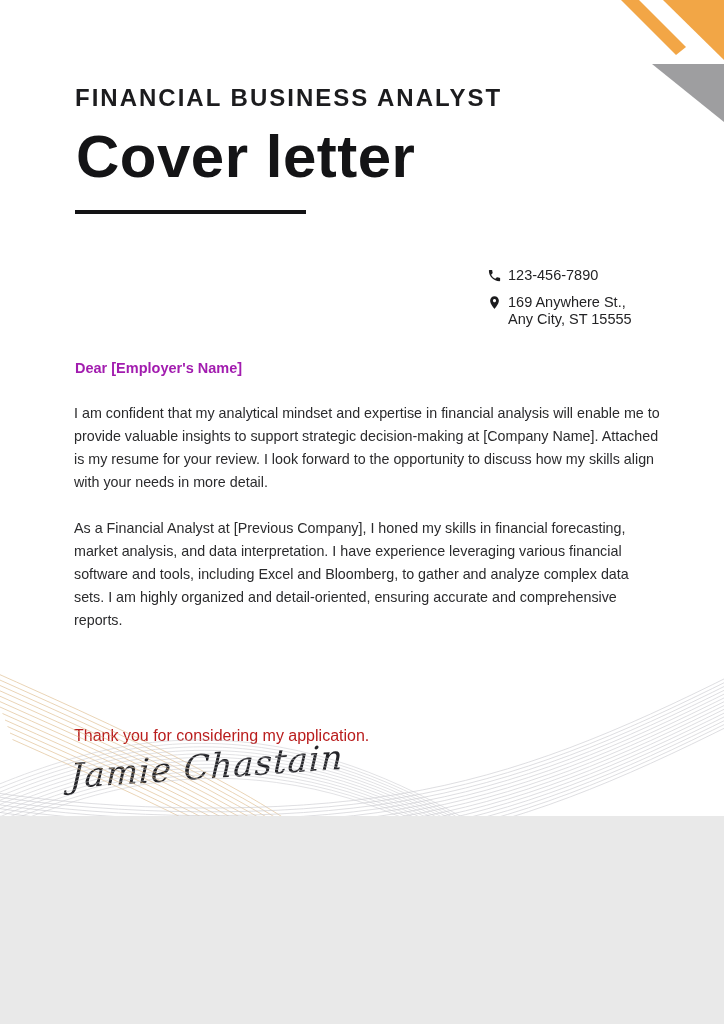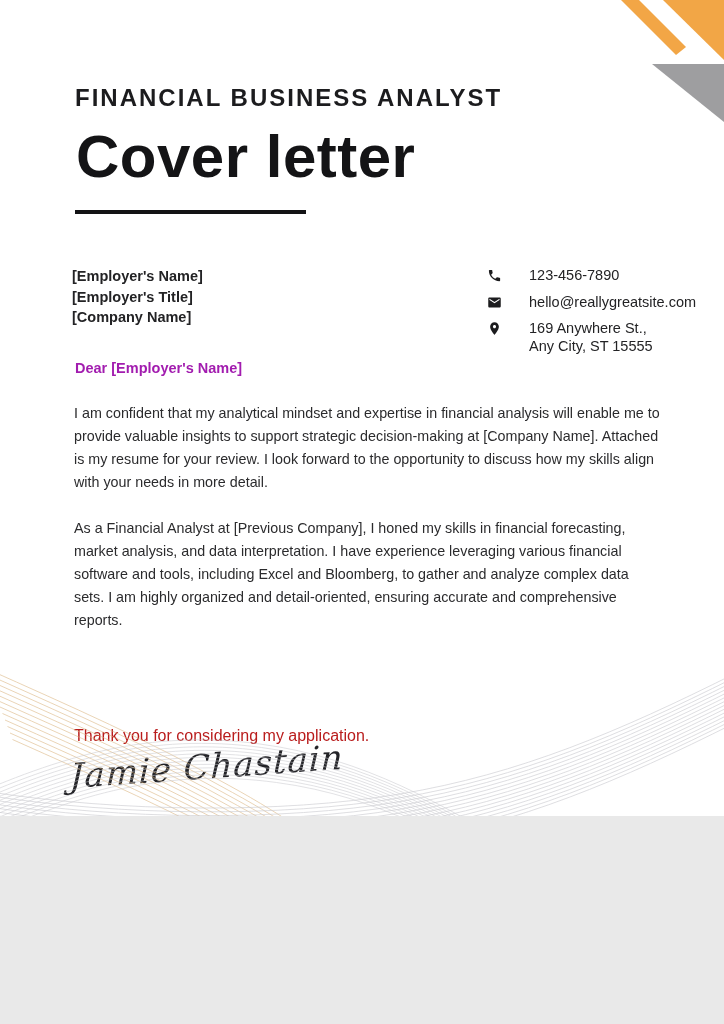--- a/index.html
+++ b/index.html
@@ -29,21 +29,21 @@
     position: absolute; left: 75px; top: 210px;
     width: 231px; height: 4px; background: #131315;
   }
   
   .recipient { position: absolute; left: 72px; top: 266px; }
   .recipient div { font-size: 14.5px; font-weight: 700; color: #232325; line-height: 20.5px; }
   
   .contact { position: absolute; left: 487px; top: 267px; display: flex; flex-direction: column; gap: 9px; }
   .contact-row { display: flex; align-items: flex-start; }
   .contact-row .cicon { width: 15px; height: 15px; flex: 0 0 15px; margin-top: 1px; }
-  .contact-row .ctext { margin-left: 27px; font-size: 14.5px; font-weight: 500; color: #232325; line-height: 17.5px; }
+  .contact-row .ctext { margin-left: 6px; font-size: 14.5px; font-weight: 500; color: #232325; line-height: 17.5px; }
   
   .salutation {
     position: absolute; left: 75px; top: 360px; margin: 0;
     font-size: 14.5px; font-weight: 700; color: #a21caf;
   }
   .letter-body { position: absolute; left: 74px; top: 402px; width: 588px; }
   .letter-body p { margin: 0 0 23px 0; font-size: 14.3px; line-height: 23px; color: #2b2b2d; font-weight: 400; }
   .closing {
     position: absolute; left: 74px; top: 727px; margin: 0;
     font-size: 16px; color: #b91c1c;
@@ -66,38 +66,27 @@
   <svg class="corner-svg" viewBox="0 0 724 150" aria-hidden="true">
     <polygon points="621,0 639,0 686,47 676,55" fill="#F2A646"></polygon>
     <polygon points="663,0 724,0 724,60" fill="#F2A646"></polygon>
     <polygon points="652,64 724,64 724,122" fill="#9E9EA0"></polygon>
   </svg>
 
   <div class="eyebrow">FINANCIAL BUSINESS ANALYST</div>
   <h1 class="page-title">Cover letter</h1>
   <div class="title-rule"></div>
 
-  <section class="recipient">
-    <div>[Employer's Name]</div>
-    <div>[Employer's Title]</div>
-    <div>[Company Name]</div>
-  </section>
 
   <section class="contact">
     <div class="contact-row">
       <svg class="cicon" viewBox="0 0 24 24" aria-hidden="true">
         <path fill="#1c1c1e" d="M6.62 10.79c1.44 2.83 3.76 5.14 6.59 6.59l2.2-2.21c.27-.27.67-.36 1.02-.24 1.12.37 2.33.57 3.57.57.55 0 1 .45 1 1V20c0 .55-.45 1-1 1-9.39 0-17-7.61-17-17 0-.55.45-1 1-1h3.5c.55 0 1 .45 1 1 0 1.25.2 2.45.57 3.57.11.35.03.74-.25 1.02l-2.2 2.2z"></path>
       </svg>
       <span class="ctext">123-456-7890</span>
-    </div>
-    <div class="contact-row">
-      <svg class="cicon" viewBox="0 0 24 24" aria-hidden="true">
-        <path fill="#1c1c1e" d="M20 4H4c-1.1 0-2 .9-2 2v12c0 1.1.9 2 2 2h16c1.1 0 2-.9 2-2V6c0-1.1-.9-2-2-2zm0 4l-8 5-8-5V6l8 5 8-5v2z"></path>
-      </svg>
-      <span class="ctext">hello@reallygreatsite.com</span>
     </div>
     <div class="contact-row">
       <svg class="cicon" viewBox="0 0 24 24" aria-hidden="true">
         <path fill="#1c1c1e" d="M12 2C8.13 2 5 5.13 5 9c0 5.25 7 13 7 13s7-7.75 7-13c0-3.87-3.13-7-7-7zm0 9.5c-1.38 0-2.5-1.12-2.5-2.5S10.62 6.5 12 6.5s2.5 1.12 2.5 2.5-1.12 2.5-2.5 2.5z"></path>
       </svg>
       <span class="ctext">
         <span>169 Anywhere St.,</span><br>
         <span>Any City, ST 15555</span>
       </span>
     </div>

